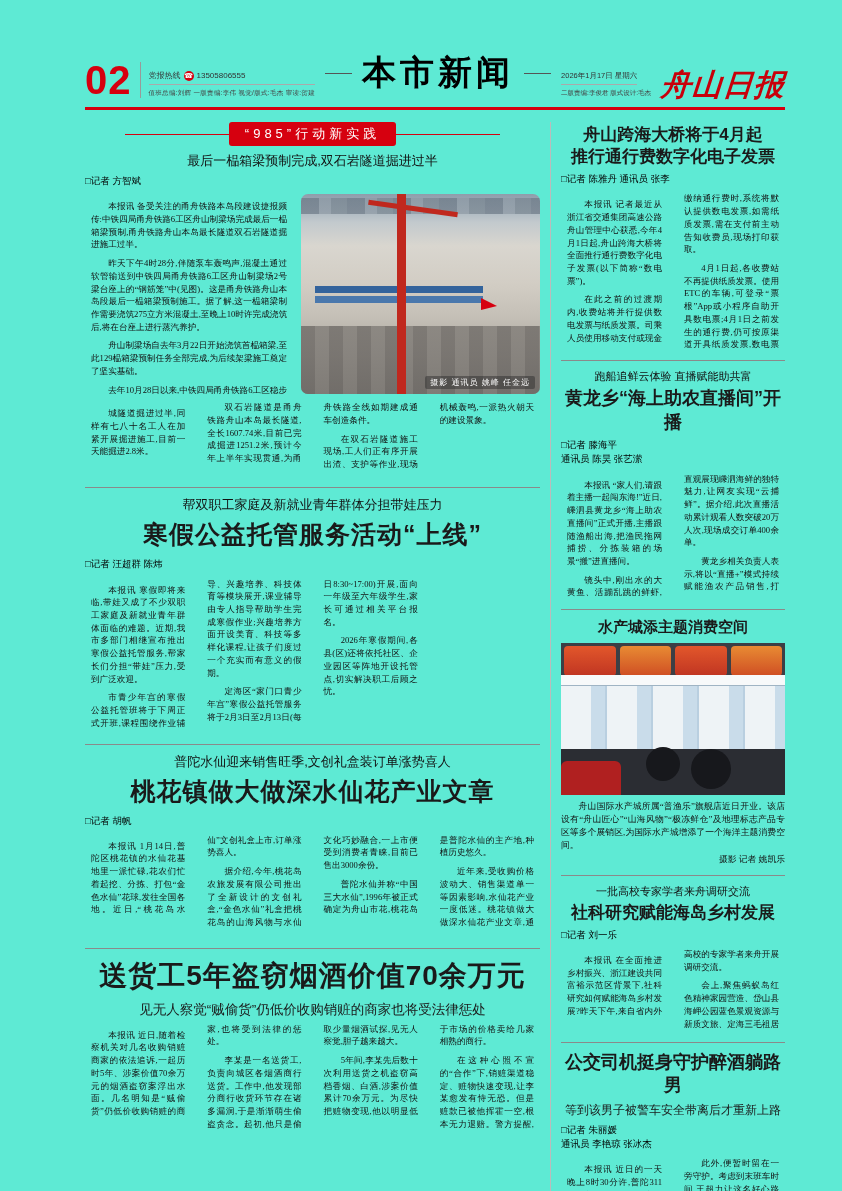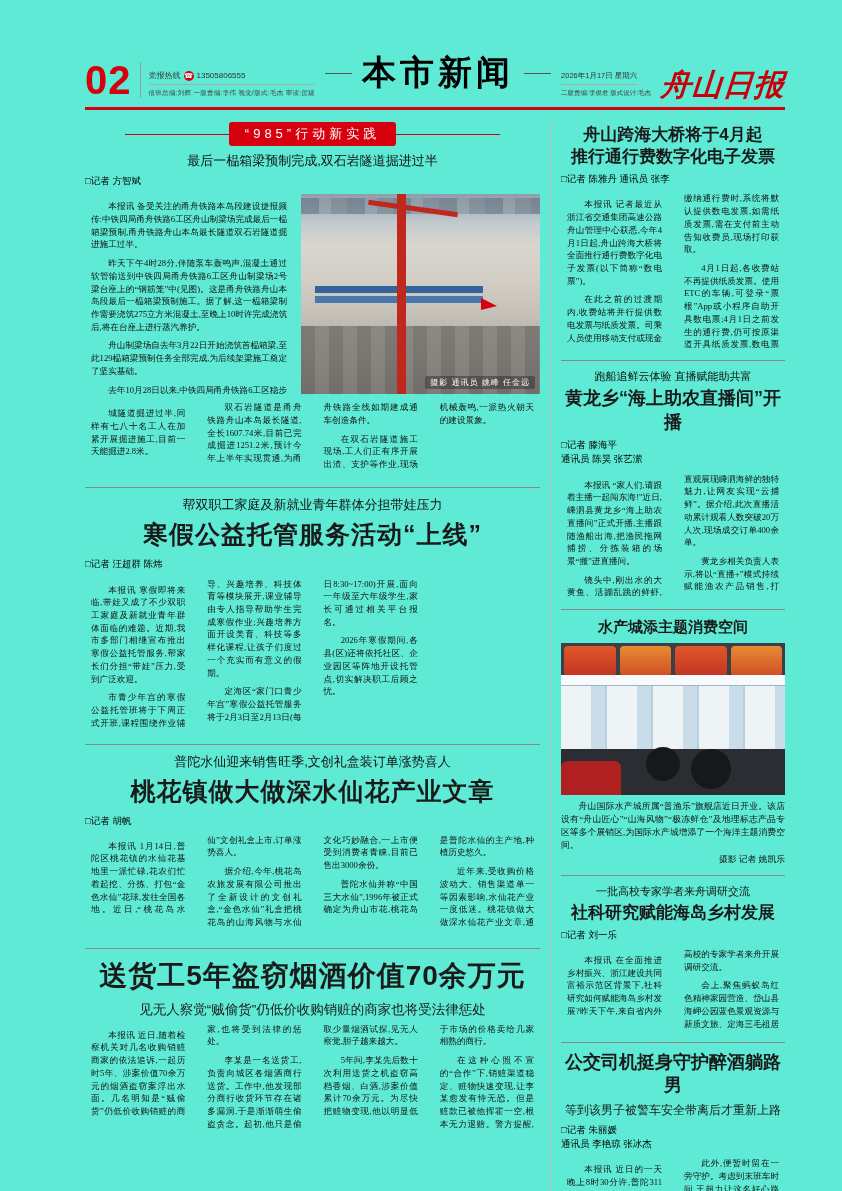--- a/index.html
+++ b/index.html
@@ -46,21 +46,21 @@
   .bodytext p{margin:6px;text-indent:2em;}
   .c2{column-count:2;column-gap:10px;}
   .c4{column-count:4;column-gap:10px;}
   
   .badge-row{display:flex;align-items:center;gap:0;margin:0 40px 6px;}
   .badge-line{flex:1;height:1px;background:#d6000f;}
   .badge{background:#d6000f;color:#fff;font-size:13px;font-weight:normal;letter-spacing:4px;
          padding:3px 16px;border-radius:3px;white-space:nowrap;}
   .a1row{display:flex;gap:8px;}
   .a1left{width:208px;height:200px;}
-  .photo1{flex:1;height:200px;position:relative;overflow:hidden;border-radius:1px;
+  .photo1{flex:1;height:200px;position:relative;overflow:hidden;border-radius:7px;
           background:linear-gradient(180deg,#8f9dab 0%,#aab6bf 8%,#c2c9cd 14%,#d9d6cf 26%,
                      #d2cdc4 45%,#c4bfb6 62%,#a8a49e 80%,#7d7a75 100%);}
   .ph1-buildings{position:absolute;top:4px;left:0;right:0;height:16px;
           background:repeating-linear-gradient(90deg,#6b7885 0 18px,#8d99a4 18px 30px,#77848f 30px 46px);opacity:.7;}
   .ph1-girder{position:absolute;top:46%;left:6%;width:70%;height:7px;background:#33639c;box-shadow:0 10px 0 #4a78ad;}
   .ph1-deck{position:absolute;bottom:0;left:0;right:0;height:34%;
           background:repeating-linear-gradient(90deg,#6e6a66 0 14px,#807c77 14px 28px);opacity:.8;}
   .ph1-mast{position:absolute;top:0;left:40%;width:9px;height:100%;background:#c0281e;}
   .ph1-arm{position:absolute;top:6%;left:28%;width:90px;height:5px;background:#c0281e;transform:rotate(8deg);}
   .ph1-flag{position:absolute;top:52%;right:18%;width:0;height:0;

